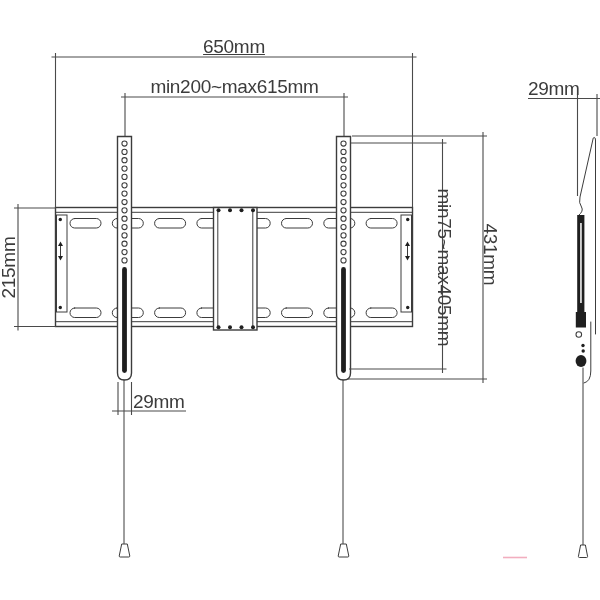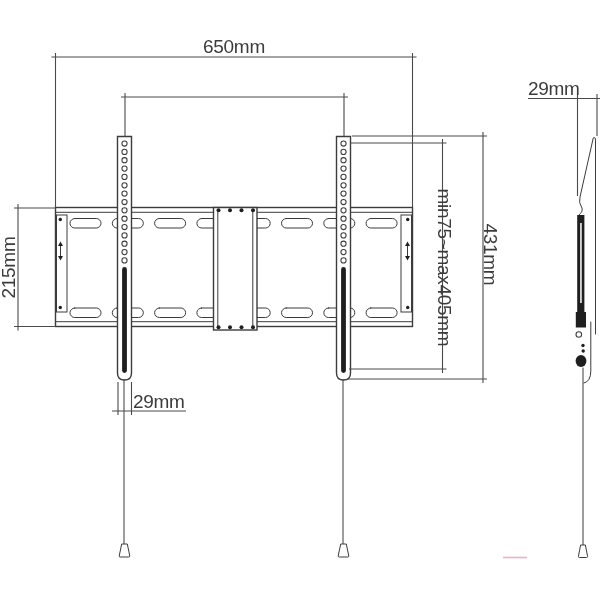--- a/index.html
+++ b/index.html
@@ -123,19 +123,20 @@
       <circle class="dk" cx="583.2" cy="351" r="1.7"></circle>
       <ellipse class="dk" cx="581" cy="361" rx="5.4" ry="6"></ellipse>
       <path class="ol thin" d="M590.8,322 V371 Q590.8,381.5 584,383"></path>
       <line class="ol thin" x1="583" y1="368" x2="583" y2="545"></line>
       <path class="olf thin" d="M580.6,545 H585.4 L587.6,556.5 Q587.6,557.5 586.6,557.5 H579.4 Q578.4,557.5 578.4,556.5 Z"></path>
     </g>
 
     <line class="pink" x1="503" y1="557.5" x2="527" y2="557.5"></line>
   </svg>
 
-  <div class="lbl" style="left:55px;  top:37px;  width:358px;">650mm</div>
+  <div class="lbl" style="left:55px;  top:37px;  width:358px;text-decoration:underline;">650mm</div>
+  <div class="lbl" style="left:125px; top:77px;  width:219px;">min200~max615mm</div>
   <div class="lbl rot-ccw" style="left:-27px; top:258px; width:70px;  height:19px;">215mm</div>
   <div class="lbl" style="left:133px; top:392px; width:54px; text-align:left;">29mm</div>
   <div class="lbl rot-cw" style="left:369px;  top:253.5px; width:150px; height:19px;">min75~max405mm</div>
   <div class="lbl rot-cw" style="left:459.5px;top:243.5px; width:60px;  height:19px;">431mm</div>
   <div class="lbl" style="left:528px; top:79px;  width:50px;">29mm</div>
 </div>
 
 </body></html>

